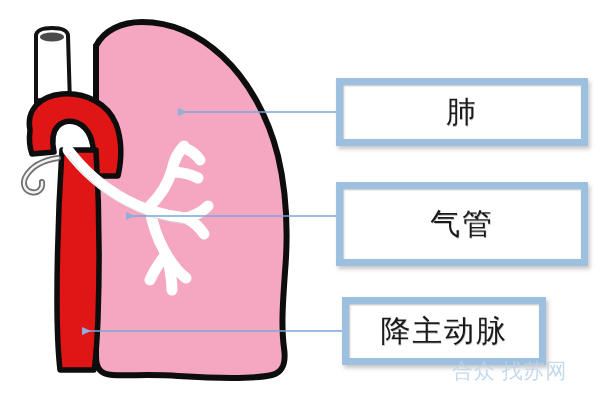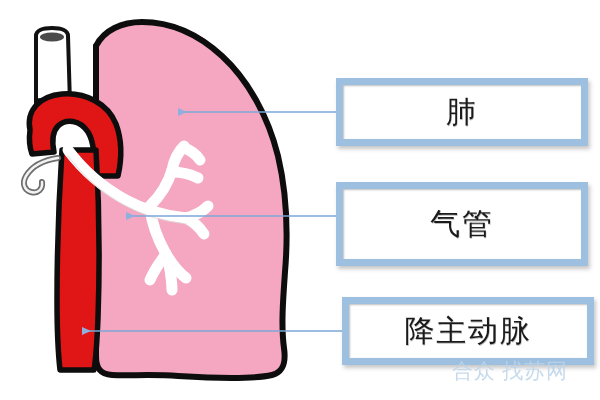--- a/index.html
+++ b/index.html
@@ -70,35 +70,35 @@
     left: 336px;
     top: 182px;
     width: 252px;
     height: 84px;
     border-width: 7px;
   }
   #box-trachea .label-text { font-size: 30px; }
   #box-aorta {
     left: 342px;
     top: 297px;
-    width: 252px;
+    width: 204px;
     height: 68px;
     border-width: 7px;
   }
   #box-aorta .label-text { font-size: 30px; }
 
   #watermark {
     position: absolute;
     left: 452px;
     top: 356px;
     width: 146px;
     height: 30px;
     color: #bcd4ea;
     font-size: 21px;
-    font-family: Liberation Sans, sans-serif;
+    font-family: Liberation Serif, serif;
     letter-spacing: 0.04em;
     opacity: 0.85;
     white-space: nowrap;
     pointer-events: none;
     display: flex;
     align-items: center;
   }
 </style>
 </head>
 <body>

